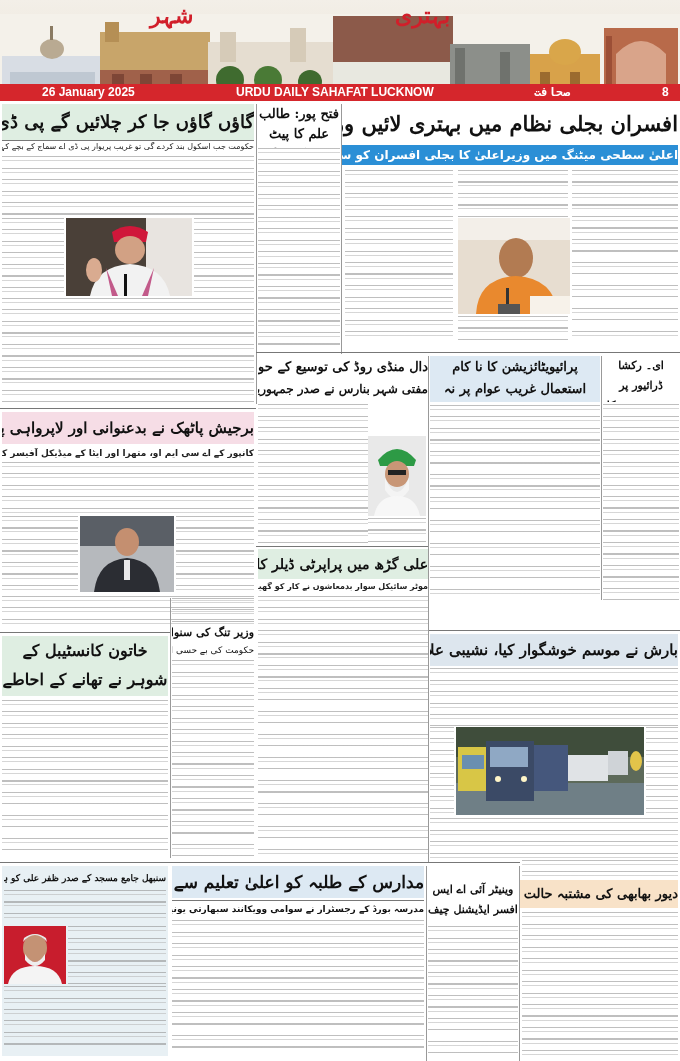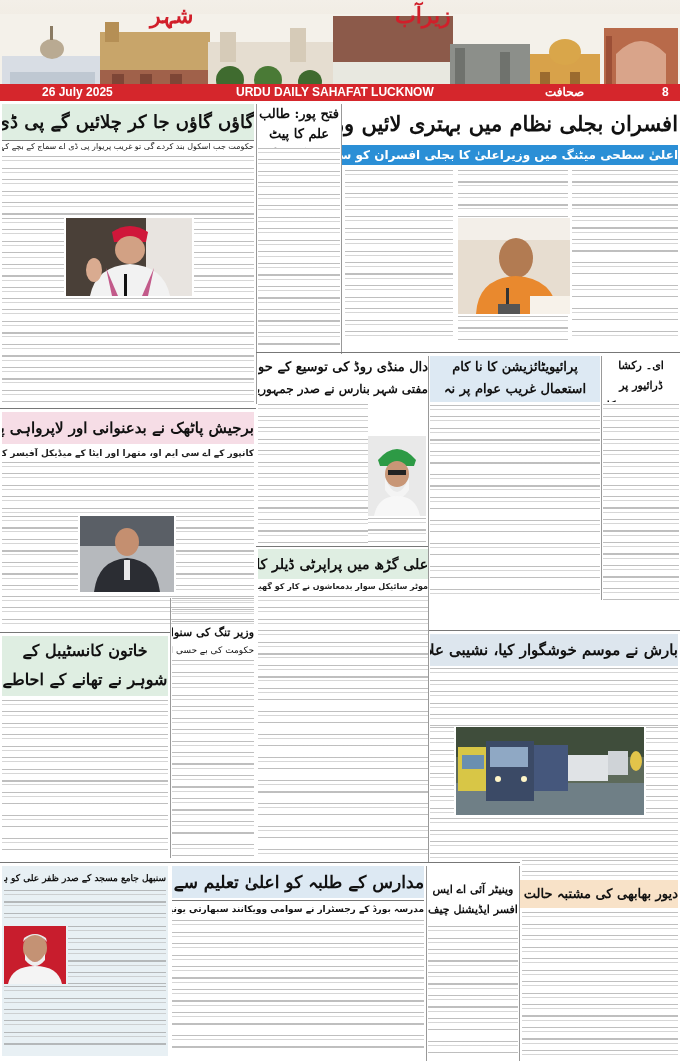--- a/index.html
+++ b/index.html
@@ -56,27 +56,27 @@
     <rect x="530" y="40" width="70" height="42" fill="#d8a24a"></rect>
     <ellipse cx="565" cy="38" rx="16" ry="13" fill="#d9a64a"></ellipse>
     <rect x="540" y="58" width="10" height="22" fill="#9b6b2f"></rect>
     <rect x="570" y="58" width="10" height="22" fill="#9b6b2f"></rect>
 
     <rect x="604" y="14" width="74" height="68" fill="#b86a4a"></rect>
     <path d="M616 82 L616 40 Q641 14 666 40 L666 82 Z" fill="#d9a48a"></path>
     <rect x="606" y="22" width="6" height="58" fill="#9c4f36"></rect>
   </svg>
   <div class="mast-title" style="left:150px;">شہر</div>
-  <div class="mast-title" style="left:395px;">زیرآب</div>
+  <div class="mast-title" style="left:395px;">بہتری</div>
 </div>
 
 <div class="redbar">
-  <span style="left:42px;">26 July 2025</span>
+  <span style="left:42px;">26 January 2025</span>
   <span style="left:236px;">URDU DAILY SAHAFAT LUCKNOW</span>
-  <span style="left:545px; font-family:Liberation Sans, sans-serif;">صحافت</span>
+  <span style="left:534px; font-family:Liberation Mono, monospace;">صحافت</span>
   <span style="left:662px;">8</span>
 </div>
 
 <div class="headline" style="left:342px; top:104px; width:336px; height:40px; font-size:21px; line-height:40px;">افسران بجلی نظام میں بہتری لائیں ورنہ ہوگی کارروائی: یوگی</div>
 <div class="sub" style="left:342px; top:145px; width:336px; height:20px; background:#2b8fd6; color:#fff; font-size:12px; line-height:20px;">اعلیٰ سطحی میٹنگ میں وزیراعلیٰ کا بجلی افسران کو سخت انتباہ</div>
 <div class="col" style="left:572px; top:170px; width:106px; height:168px;">
     <div class="txtlines"></div>
   </div>
 <div class="col" style="left:458px; top:170px; width:110px; height:48px;">
     <div class="txtlines"></div>

